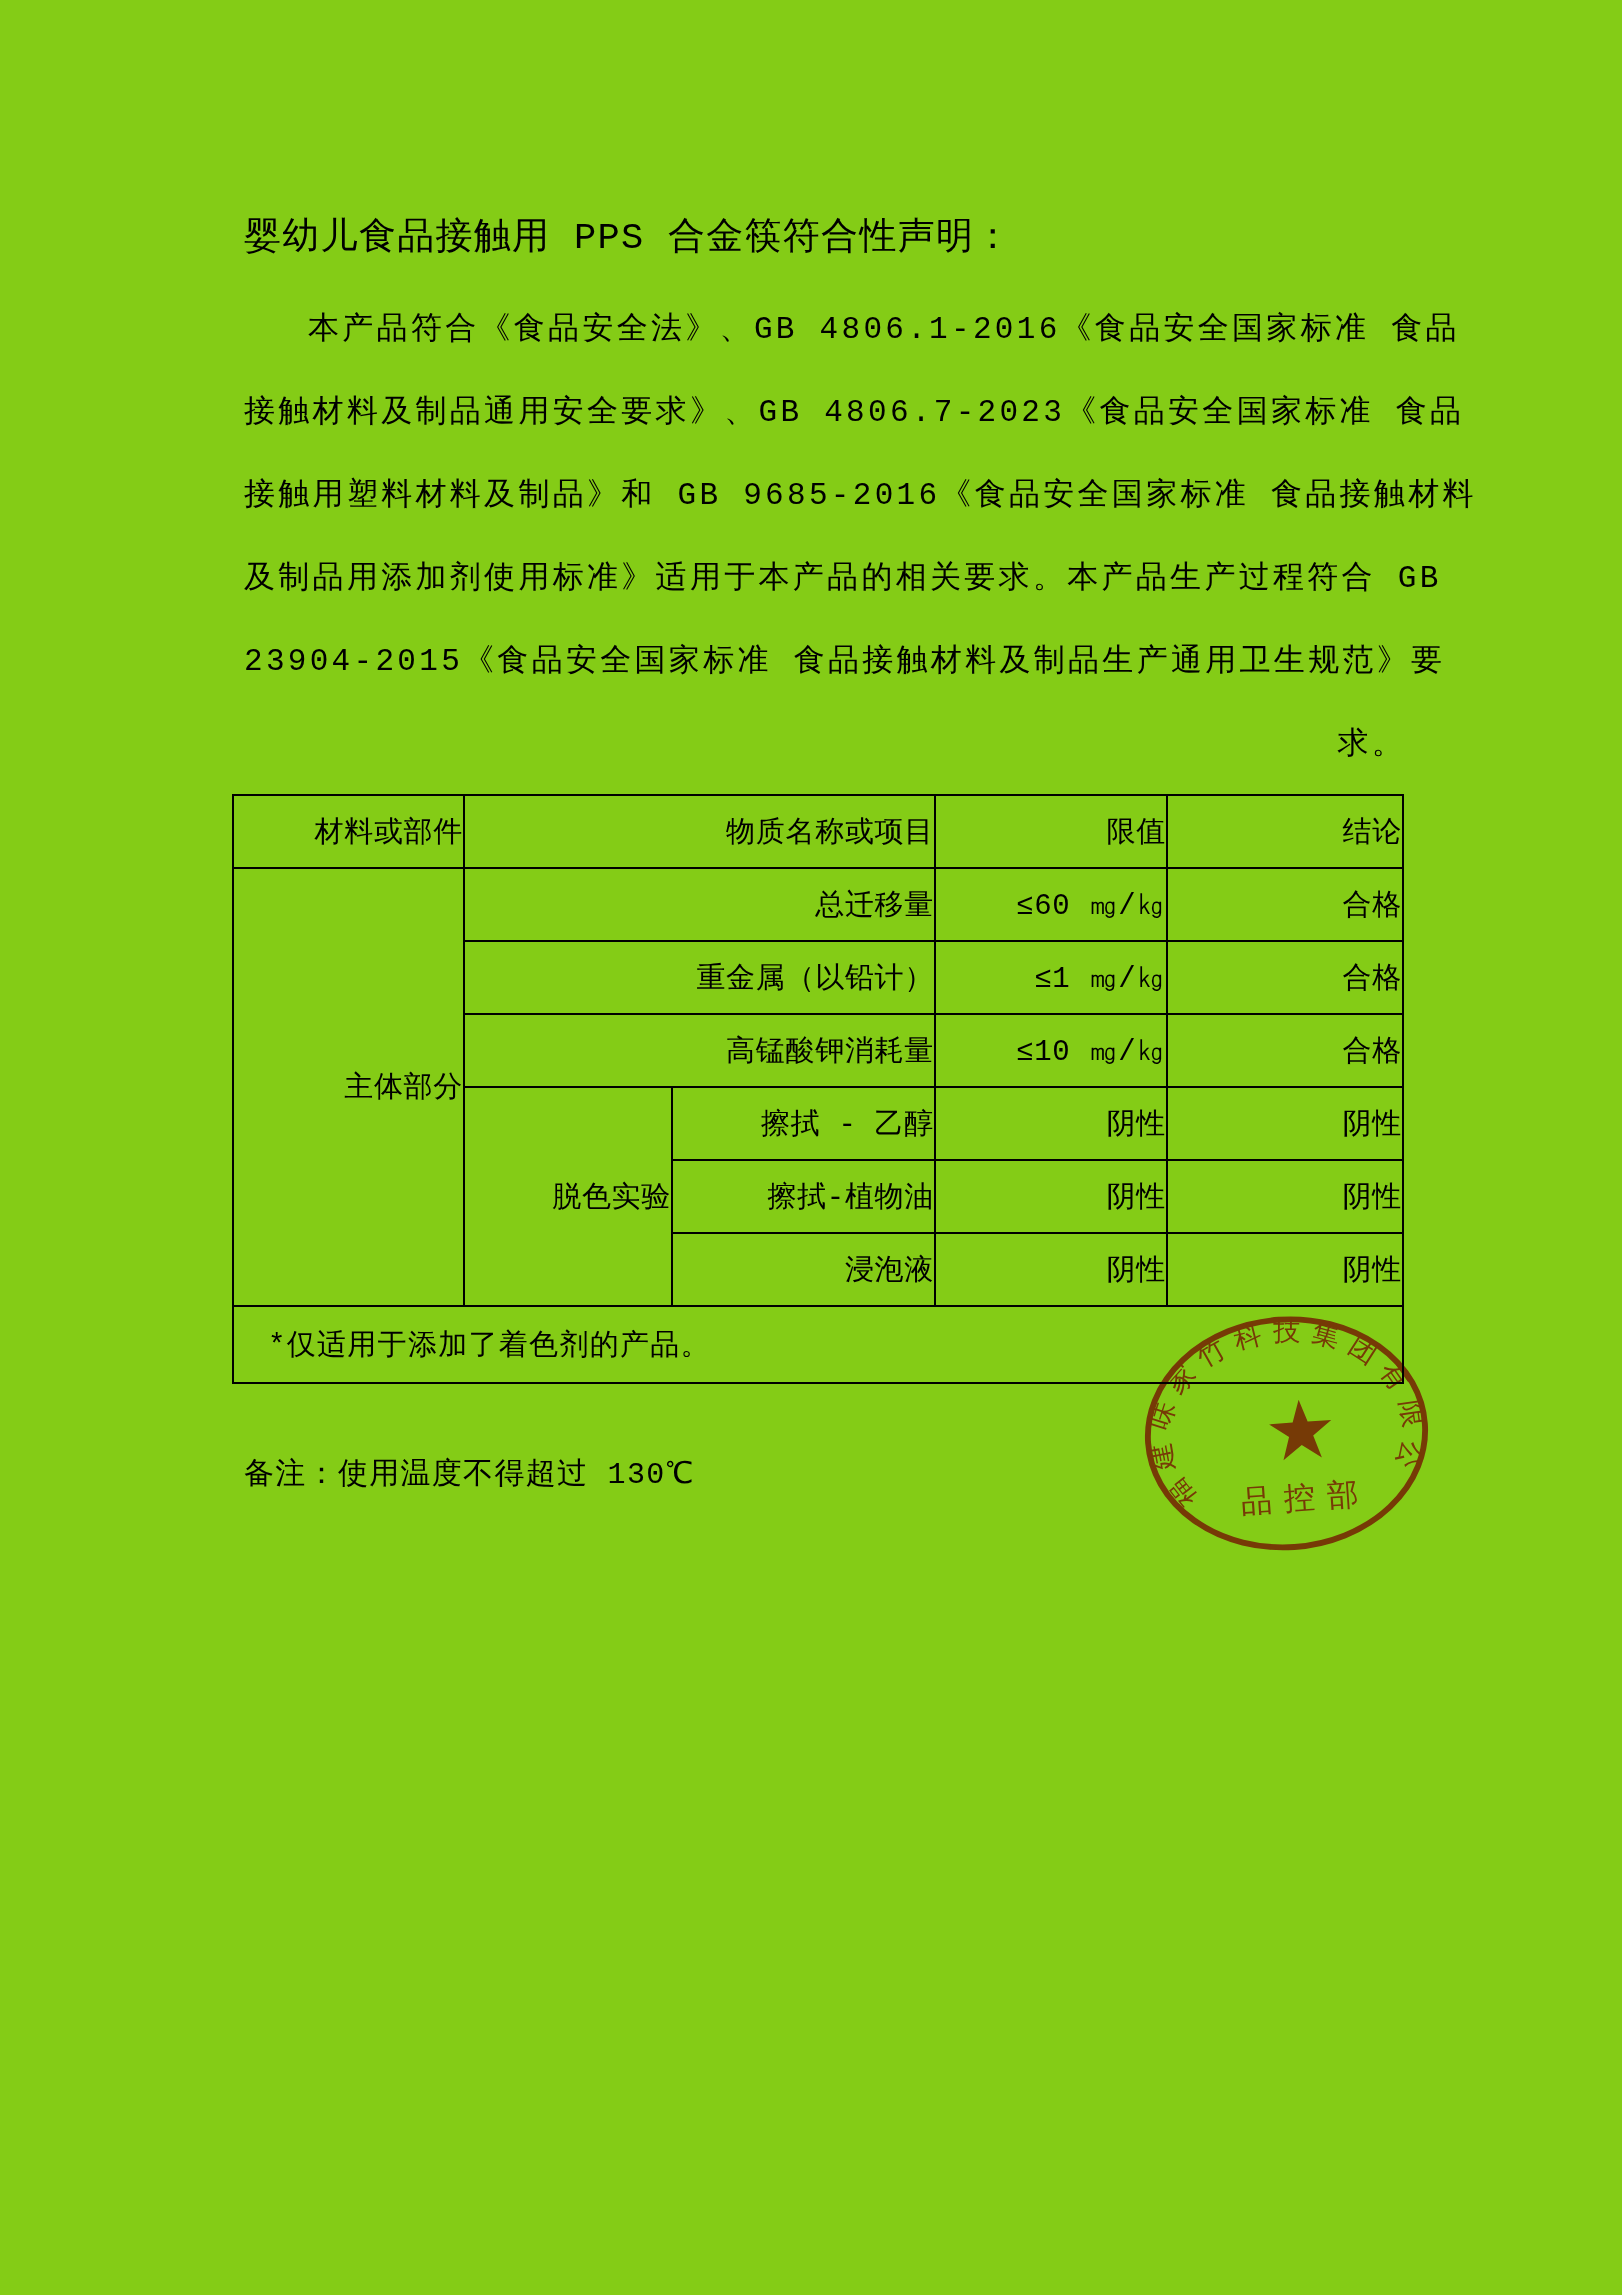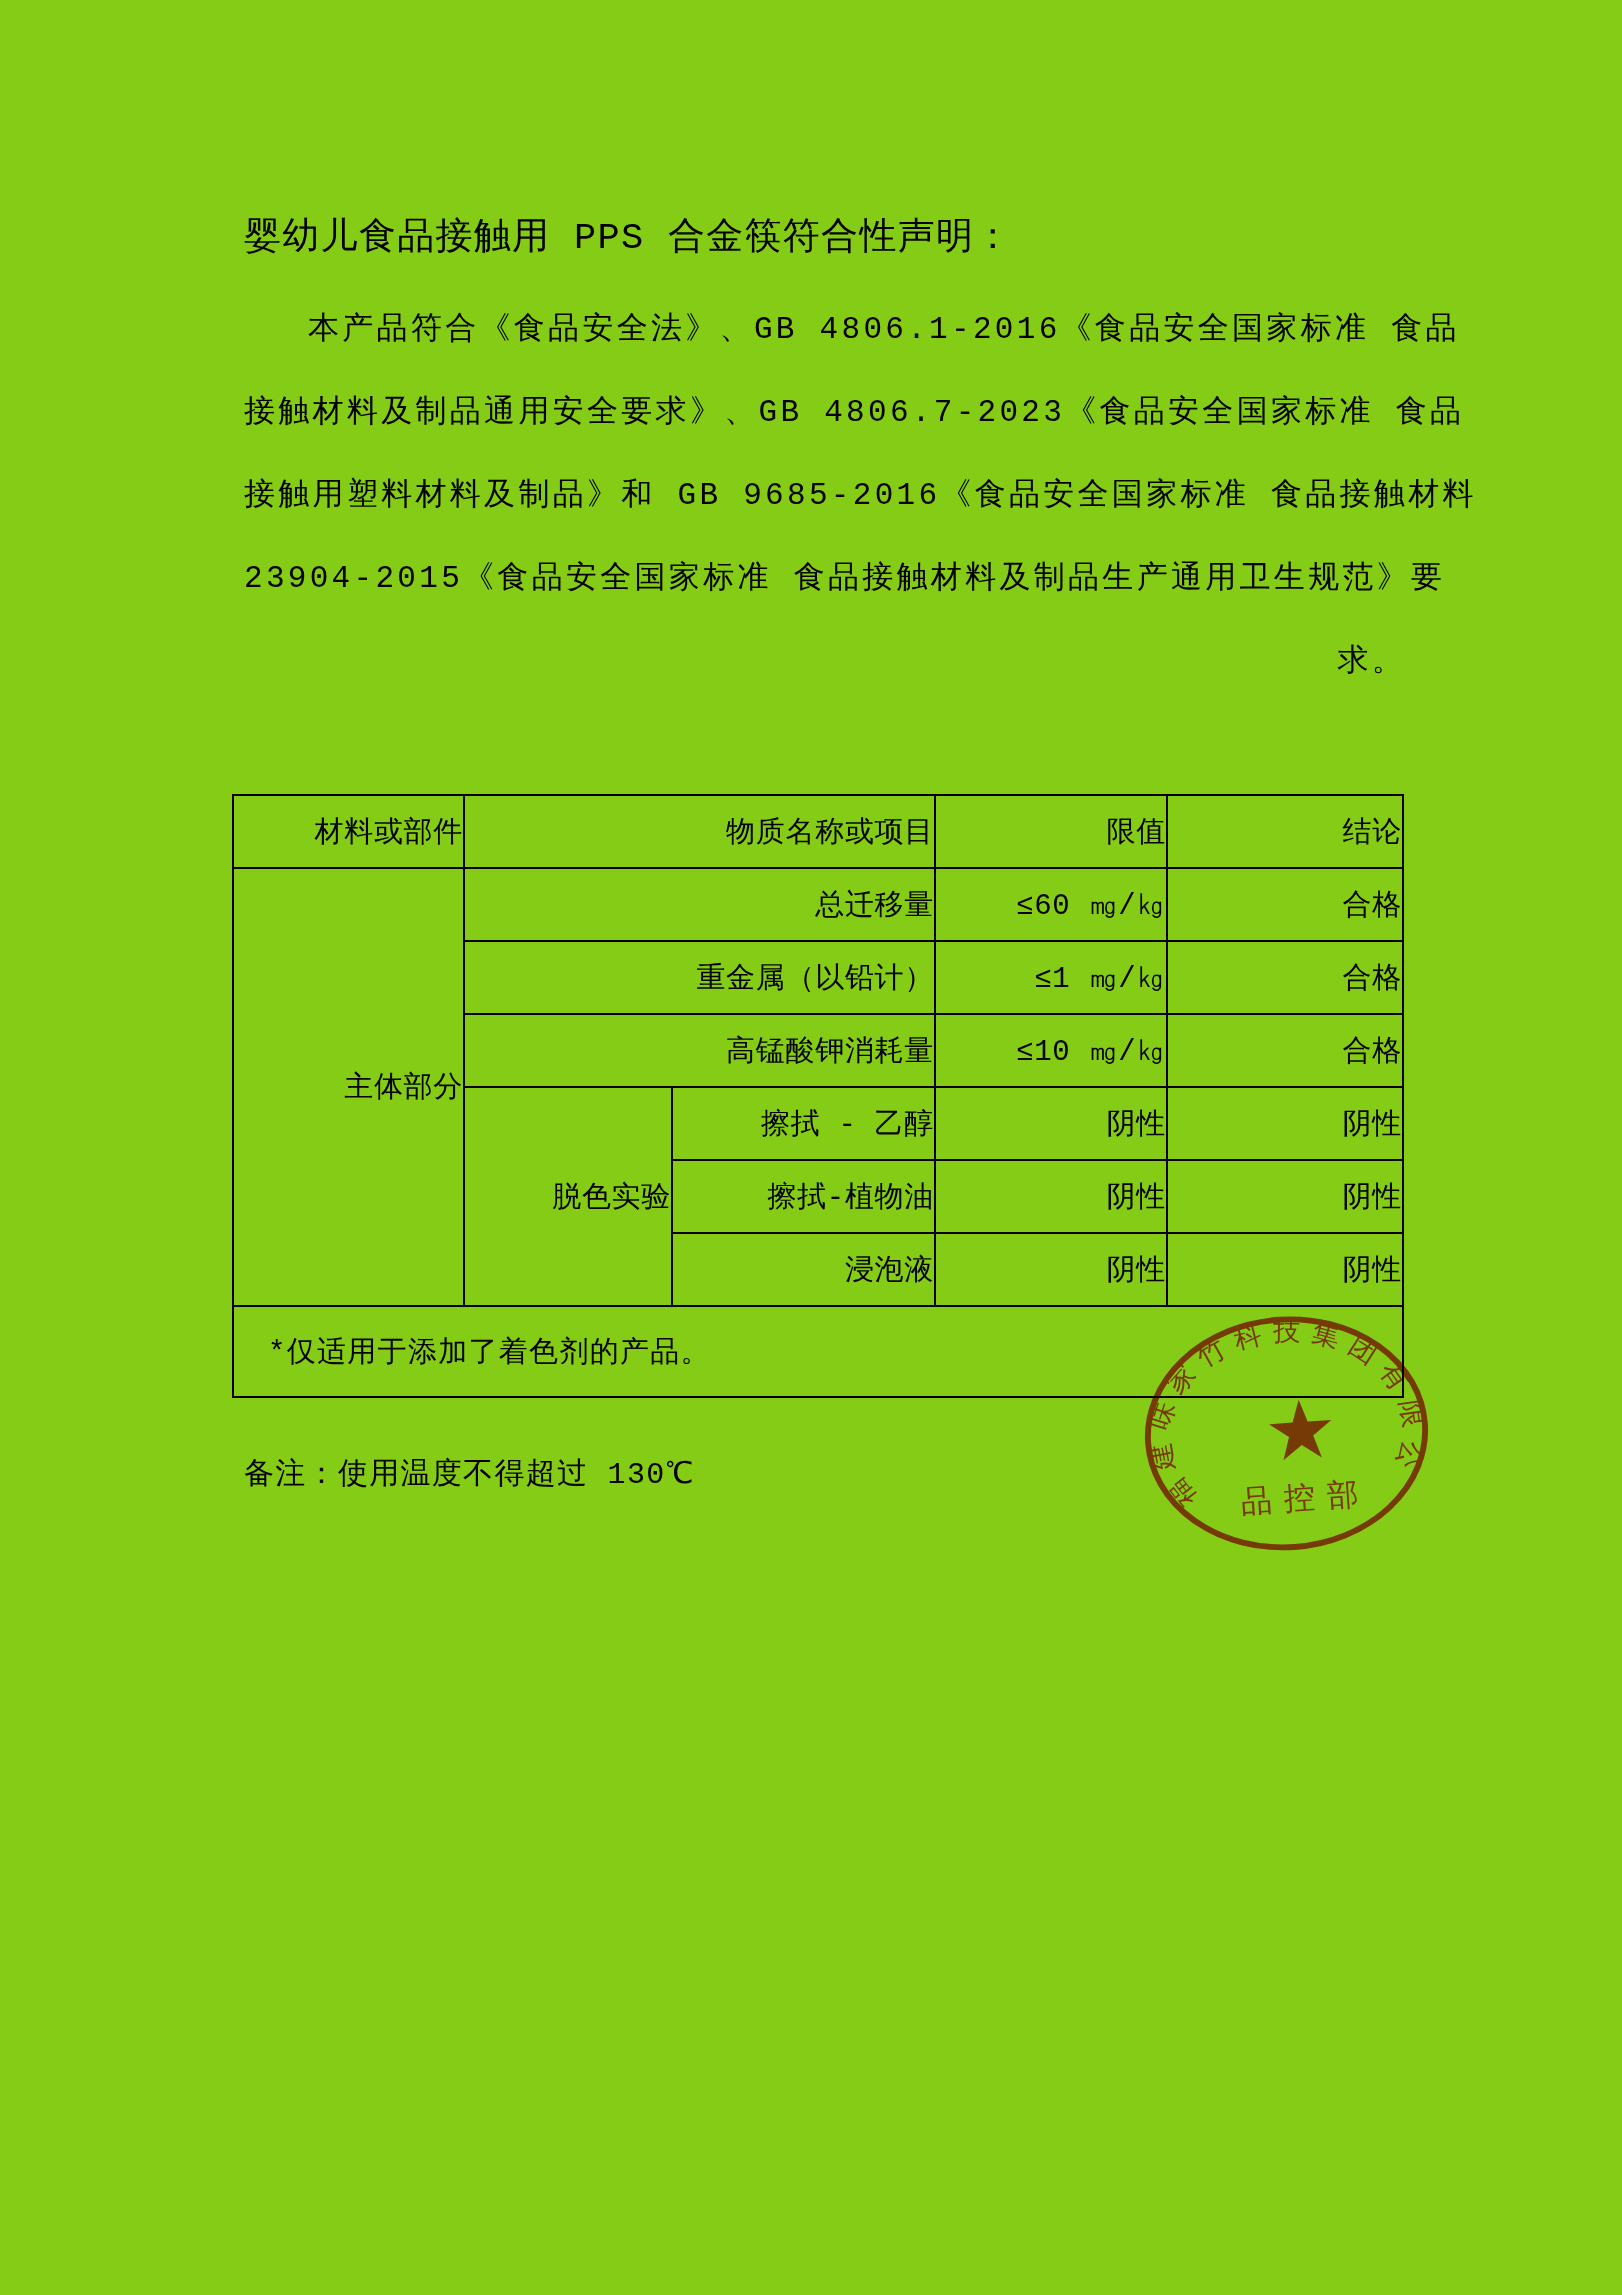--- a/index.html
+++ b/index.html
@@ -48,21 +48,21 @@
   .spec-table td {
     border: 2px solid #000000;
     font-size: 29px;
     text-align: right;
     vertical-align: middle;
     padding: 0;
     letter-spacing: 0.7px;
   }
   .spec-table { border: 2.6px solid #000000; }
   .spec-table tr { height: 73px; }
-  .spec-table tr.footnote-row { height: 91px; }
+  .spec-table tr.footnote-row { height: 77px; }
   .spec-table tr.footnote-row td {
     text-align: left;
     padding-left: 34px;
     letter-spacing: 1.3px;
   }
   .remark {
     position: absolute;
     left: 244px;
     top: 1405px;
     font-size: 30px;
@@ -86,20 +86,21 @@
 <body>
 
 <div class="page">
 
   <div class="title">婴幼儿食品接触用 PPS 合金筷符合性声明：</div>
 
   <div class="para">
     <div class="pline indent">本产品符合《食品安全法》、GB 4806.1-2016《食品安全国家标准 食品</div>
     <div class="pline">接触材料及制品通用安全要求》、GB 4806.7-2023《食品安全国家标准 食品</div>
     <div class="pline">接触用塑料材料及制品》和 GB 9685-2016《食品安全国家标准 食品接触材料</div>
+    <div class="pline">及制品用添加剂使用标准》适用于本产品的相关要求。本产品生产过程符合 GB</div>
     <div class="pline">23904-2015《食品安全国家标准 食品接触材料及制品生产通用卫生规范》要</div>
     <div class="pline">求。</div>
   </div>
 
   <table class="spec-table">
     <colgroup>
       <col style="width:231px">
       <col style="width:208px">
       <col style="width:263px">
       <col style="width:232px">

